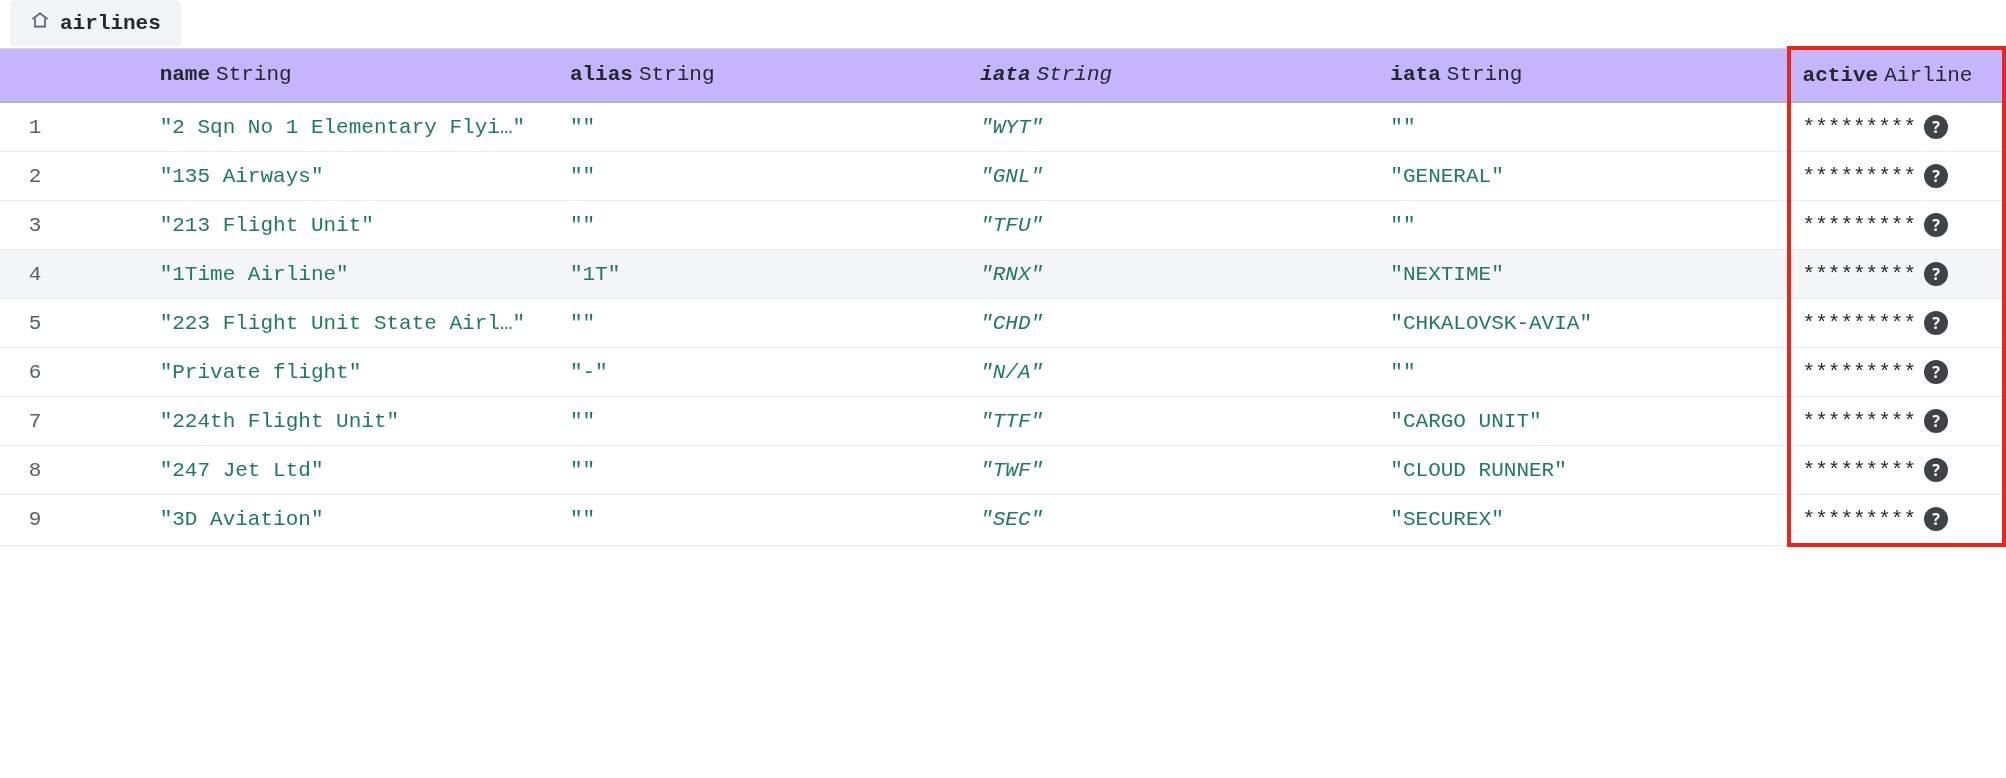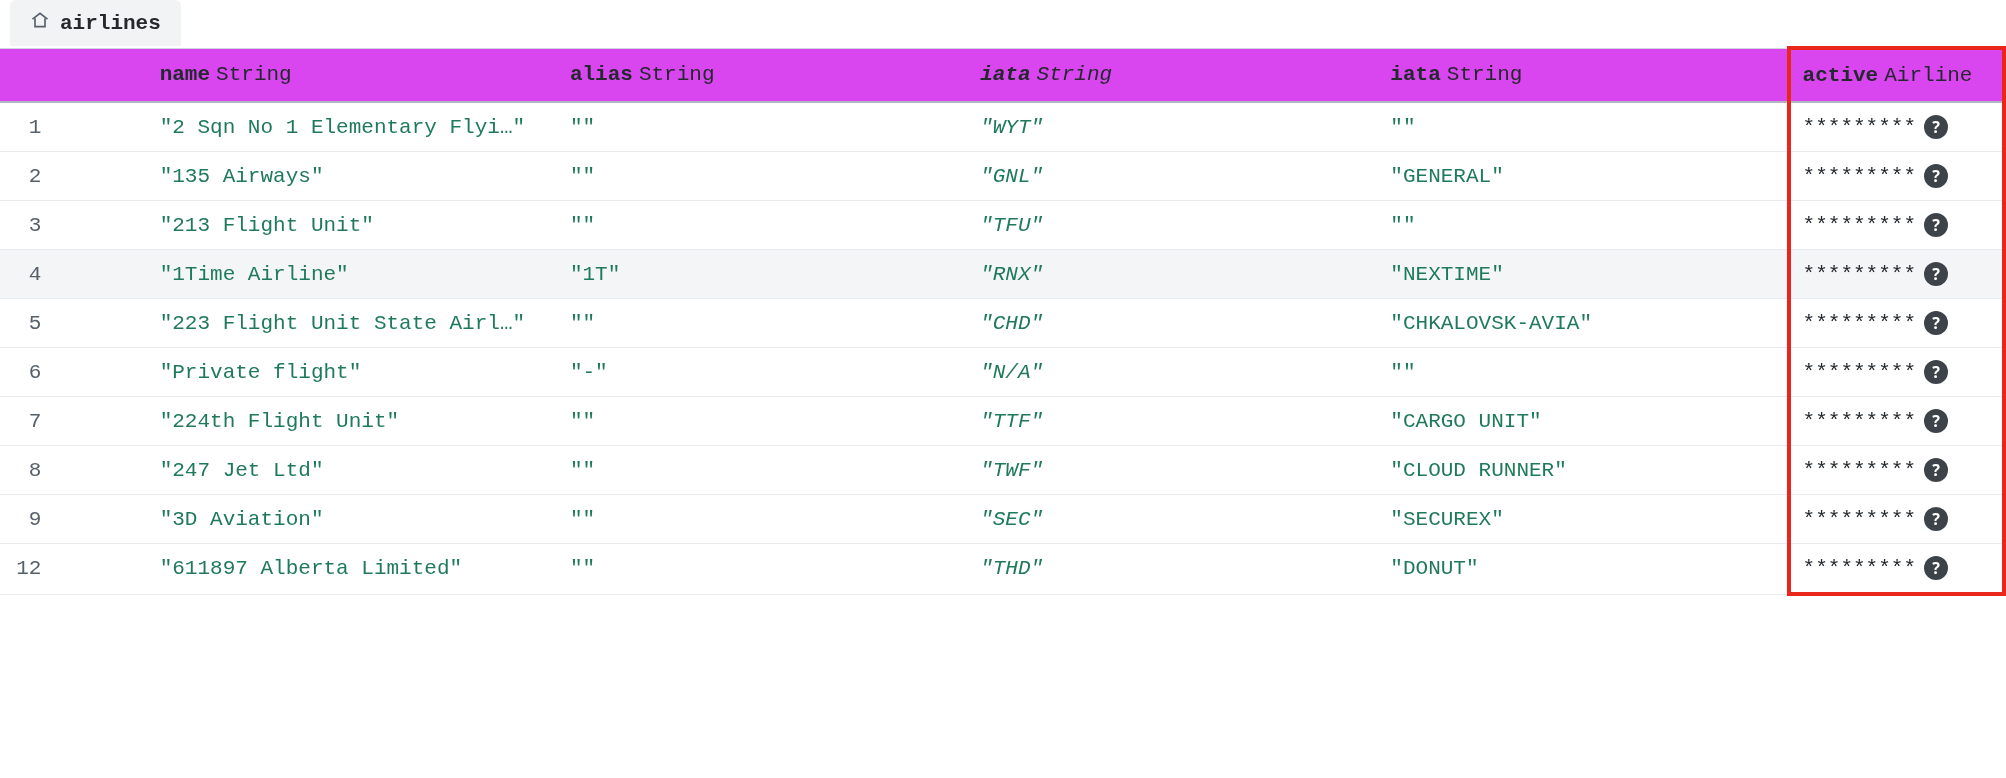--- a/index.html
+++ b/index.html
@@ -29,21 +29,21 @@
     width: 100%;
     border-collapse: collapse;
     table-layout: fixed;
   }
   thead th {
     text-align: left;
     font-weight: 400;
     padding: 14px 12px;
     border-top: 1px solid #d0d7de;
     border-bottom: 2px solid #b0b7be;
-    background: #d946ef;
+    background: #c4b5fd;
     color: #24292e;
     white-space: nowrap;
   }
   thead th .col-name { font-weight: 700; }
   thead th .col-type { font-weight: 400; color: #24292e; margin-left: 6px; }
 
   tbody td {
     padding: 12px 12px;
     border-bottom: 1px solid #e7ebef;
     white-space: nowrap;
@@ -315,35 +315,15 @@
             <span class="str truncate">"SEC"</span>
           </td>
           <td class="col-icao-cell">
             <span class="str truncate">"SECUREX"</span>
           </td>
           <td class="col-active-cell hl"><span class="binval">
               <span>*********</span>
               <span class="help-icon">?</span>
             </span></td>
         </tr>
-        <tr>
-          <td class="rownum">12</td>
-          <td class="gutter"></td>
-          <td class="col-name-cell">
-            <span class="str truncate">"611897 Alberta Limited"</span>
-          </td>
-          <td class="col-alias-cell">
-            <span class="str truncate">""</span>
-          </td>
-          <td class="col-iata-cell">
-            <span class="str truncate">"THD"</span>
-          </td>
-          <td class="col-icao-cell">
-            <span class="str truncate">"DONUT"</span>
-          </td>
-          <td class="col-active-cell hl"><span class="binval">
-              <span>*********</span>
-              <span class="help-icon">?</span>
-            </span></td>
-        </tr>
       </tbody>
   </table>
 </div>
 
 </body></html>

